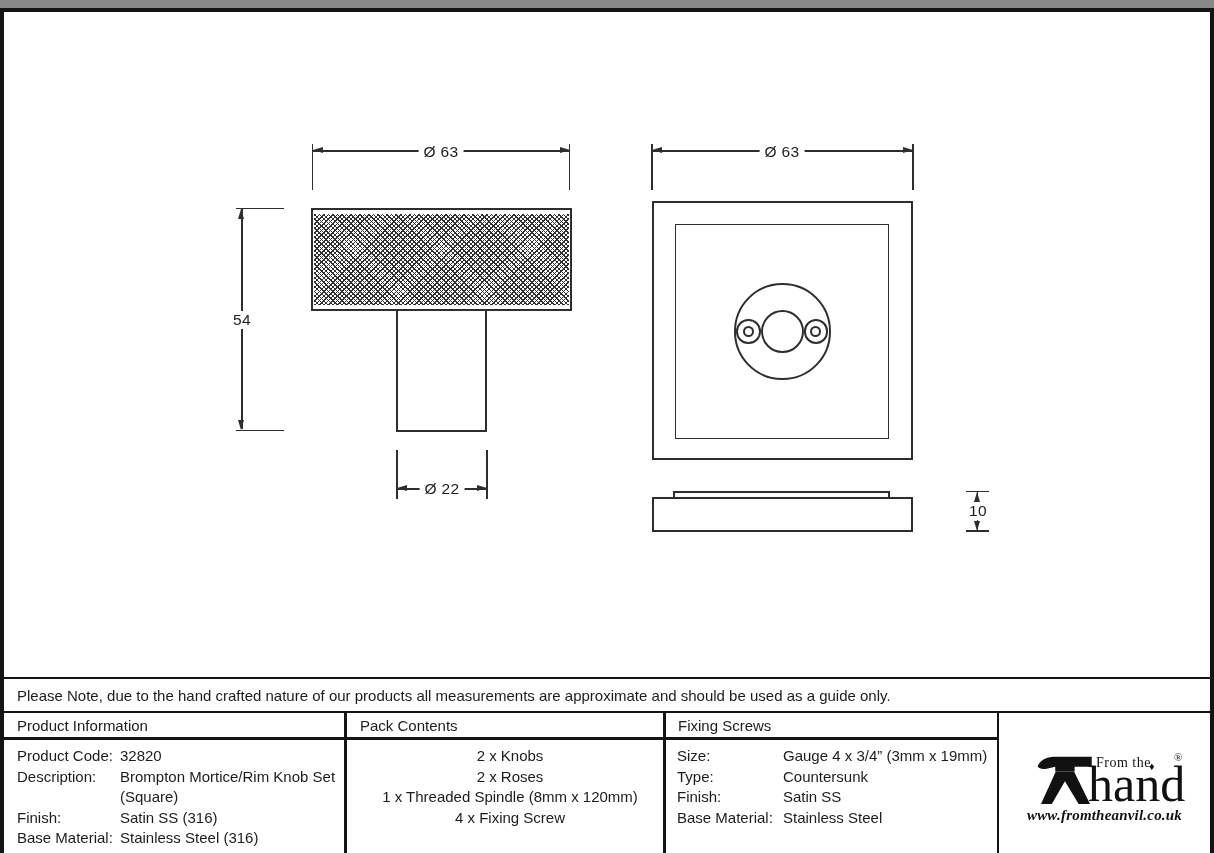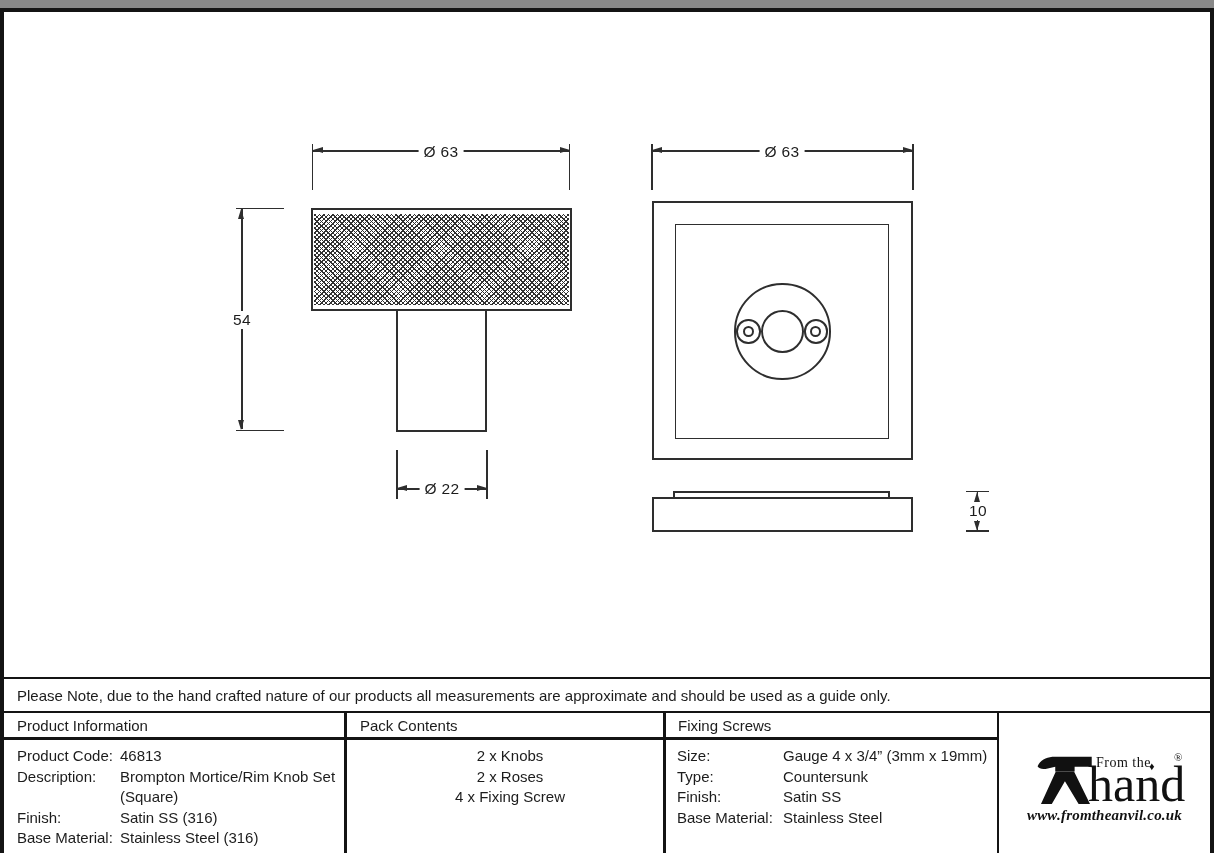--- a/index.html
+++ b/index.html
@@ -110,21 +110,21 @@
 
   <div class="cell hdr" style="left:4px;top:671px;width:1200px;height:32px">Please Note, due to the hand crafted nature of our products all measurements are approximate and should be used as a guide only.</div>
 
   <div class="cell hdr" style="left:4px;top:706px;width:340px;height:23px">Product Information</div>
   <div class="cell hdr" style="left:346px;top:706px;width:316px;height:23px;padding-left:14px">Pack Contents</div>
   <div class="cell hdr" style="left:666px;top:706px;width:330px;height:23px;padding-left:12px">Fixing Screws</div>
 
   <div class="cell pi" style="left:17px;top:738px;width:327px">
     <div class="kv">
       <span class="k">Product Code:</span>
-      <span class="v">46813</span>
+      <span class="v">32820</span>
     </div>
     <div class="kv">
       <span class="k">Description:</span>
       <span class="v">
         <span style="display:block">Brompton Mortice/Rim Knob Set</span>
         <span style="display:block">(Square)</span>
       </span>
     </div>
     <div class="kv">
       <span class="k">Finish:</span>
@@ -132,20 +132,21 @@
     </div>
     <div class="kv">
       <span class="k">Base Material:</span>
       <span class="v">Stainless Steel (316)</span>
     </div>
   </div>
 
   <div class="cell list" style="left:360px;top:738px;width:300px">
     <div>2 x Knobs</div>
     <div>2 x Roses</div>
+    <div>1 x Threaded Spindle (8mm x 120mm)</div>
     <div>4 x Fixing Screw</div>
   </div>
 
   <div class="cell fs" style="left:677px;top:738px;width:318px">
     <div class="kv">
       <span class="k">Size:</span>
       <span class="v">Gauge 4 x 3/4” (3mm x 19mm)</span>
     </div>
     <div class="kv">
       <span class="k">Type:</span>

